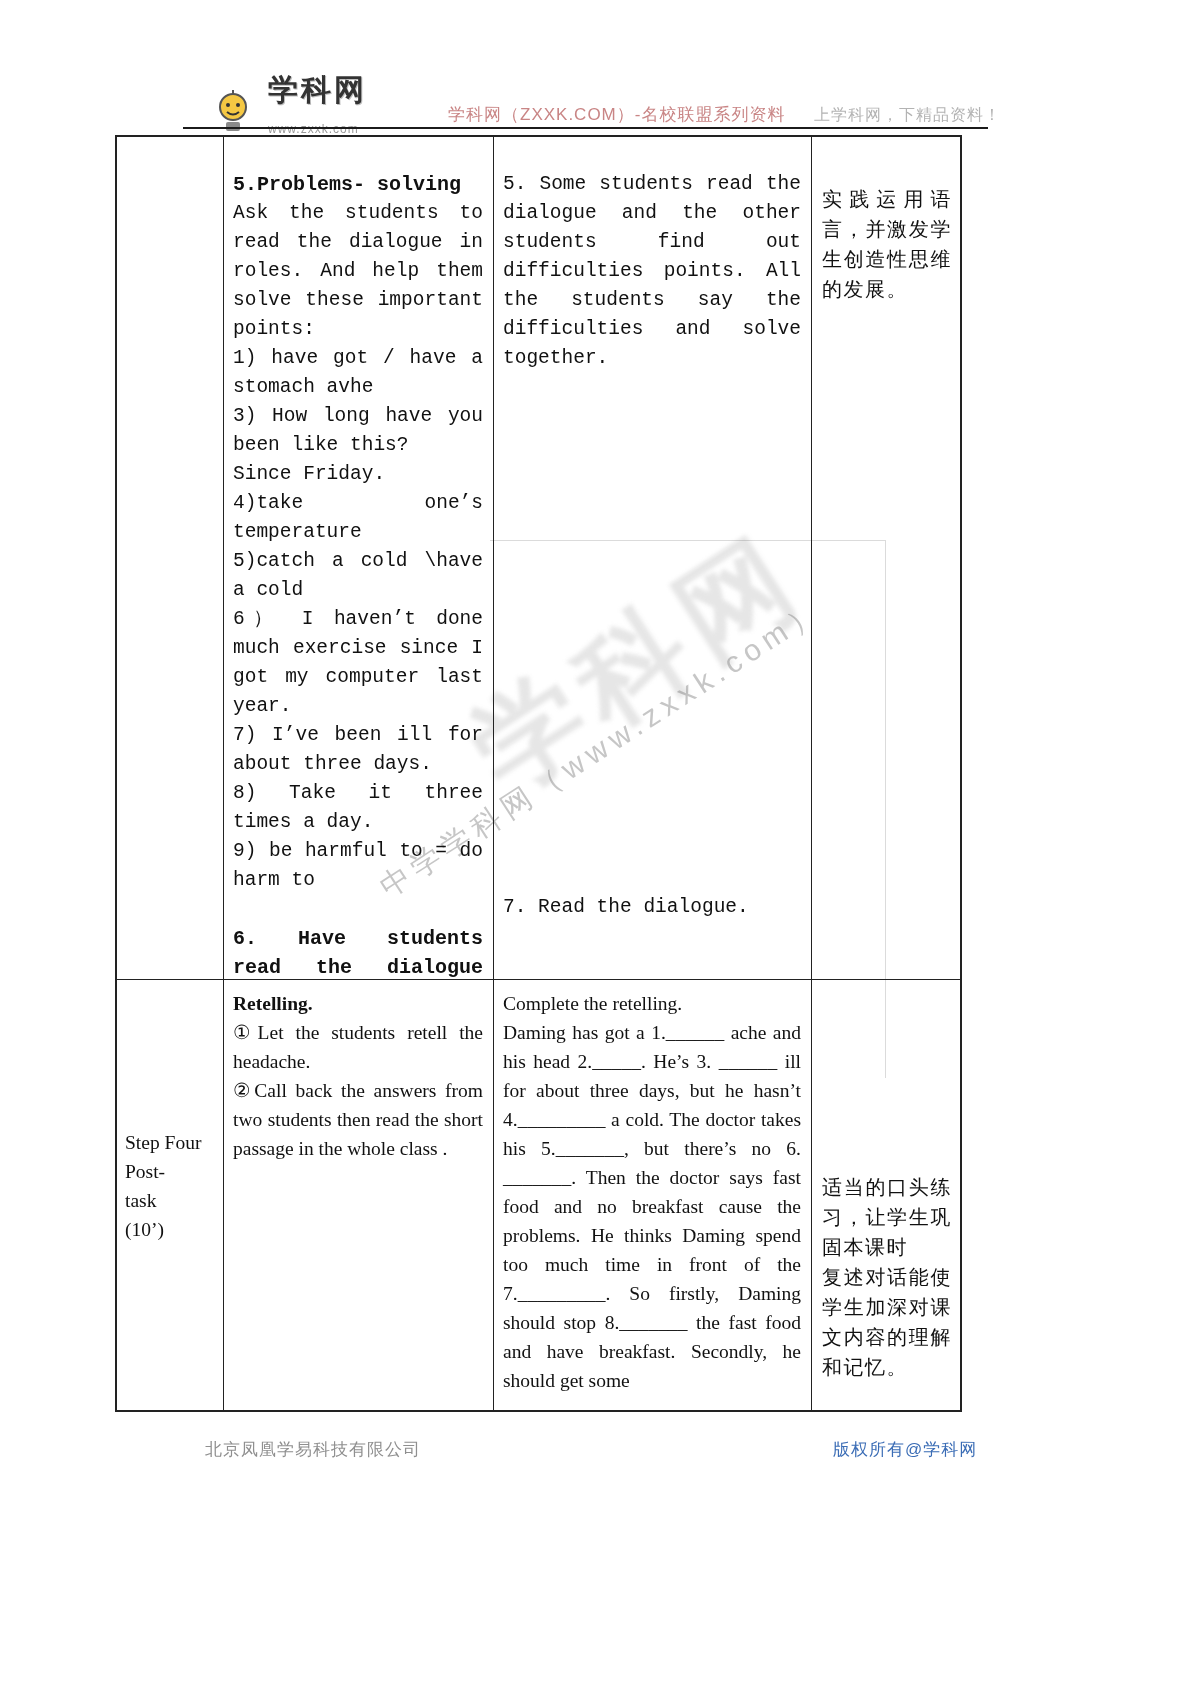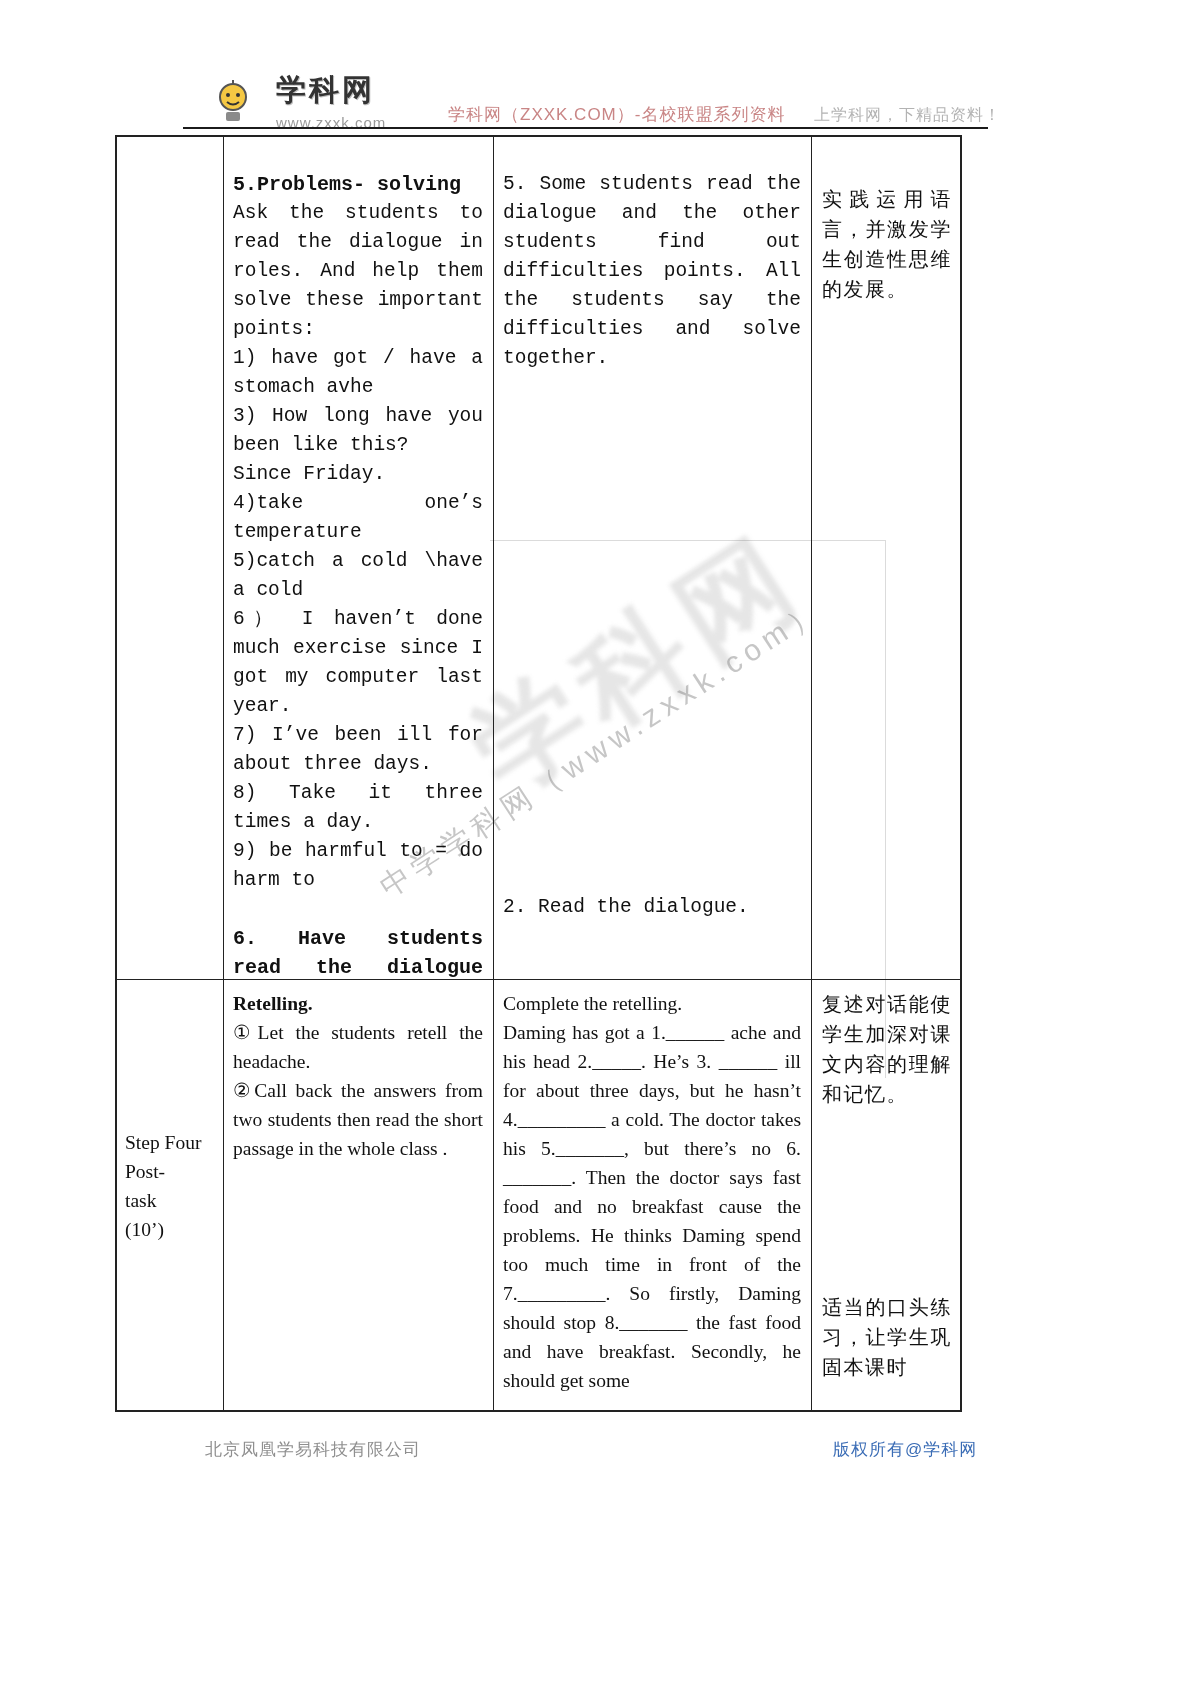--- a/index.html
+++ b/index.html
@@ -3,24 +3,24 @@
 <meta charset="utf-8">
 <style>
   * { margin:0; padding:0; box-sizing:border-box; }
   html,body { background:#fff; }
   body {
     width:1200px; height:1698px; position:relative; overflow:hidden;
     font-family:"Liberation Serif","DejaVu Serif",serif; color:#111;
   }
 
   
-  .logo { position:absolute; left:214px; top:74px; display:flex; gap:24px; align-items:center;
+  .logo { position:absolute; left:214px; top:74px; display:flex; gap:16px; align-items:flex-end;
           font-family:"Liberation Sans","DejaVu Sans",sans-serif; z-index:3; }
   .logo-text { font-size:30px; font-weight:bold; color:#333; letter-spacing:3px; text-shadow:1px 1px 0 #bfbfbf; line-height:32px; }
-  .logo-sub { font-size:15px; color:#9a9a9a; letter-spacing:1px; margin-top:8px; }
+  .logo-sub { font-size:12px; color:#9a9a9a; letter-spacing:1px; margin-top:16px; }
   .header-center { position:absolute; left:448px; top:103px; font-size:17px; color:#c98585;
                    font-family:"Liberation Sans","DejaVu Sans",sans-serif; letter-spacing:1px; z-index:3; }
   .header-right { position:absolute; left:814px; top:105px; font-size:16px; color:#b3b3b3;
                   font-family:"Liberation Sans","DejaVu Sans",sans-serif; letter-spacing:1px; z-index:3; }
   .header-rule { position:absolute; left:183px; top:127px; width:805px; height:2px; background:#1b1b1b; z-index:3; }
 
   
   .wm-blob { position:absolute; left:455px; top:590px; transform:rotate(-33deg); z-index:0;
              font-size:110px; font-weight:bold; letter-spacing:12px; color:rgba(130,130,130,0.20);
              filter:blur(2px); font-family:"Liberation Sans","DejaVu Sans",sans-serif; pointer-events:none; }
@@ -101,21 +101,21 @@
       <div class="pt">5)catch a cold \have a cold</div>
       <div class="pt">6） I haven’t done much exercise since I got my computer last year.</div>
       <div class="pt">7) I’ve been ill for about three days.</div>
       <div class="pt">8) Take it three times a day.</div>
       <div class="pt">9) be harmful to = do harm to</div>
       <div class="closing">6. Have students read the dialogue and try to remember the main idea.</div>
     </div>
 
     <div class="cell c3 r1">
       <div class="para">5. Some students read the dialogue and the other students find out difficulties points. All the students say the difficulties and solve together.</div>
-      <div class="para p2gap">2. Read the dialogue.</div>
+      <div class="para p2gap">7. Read the dialogue.</div>
     </div>
 
     <div class="cell c4 r1 cn">
       <div class="para">实践运用语言，并激发学生创造性思维的发展。</div>
     </div>
 
     <div class="cell c1 r2">
       <div class="step-line">Step Four</div>
       <div class="step-line">Post-</div>
       <div class="step-line">task</div>
@@ -127,22 +127,22 @@
       <div class="para">①Let the students retell the headache.</div>
       <div class="para">②Call back the answers from two students then read the short passage in the whole class .</div>
     </div>
 
     <div class="cell c3 r2">
       <div class="para">Complete the retelling.</div>
       <div class="para">Daming has got a 1.______ ache and his head 2._____. He’s 3. ______ ill for about three days, but he hasn’t 4._________ a cold. The doctor takes his 5._______, but there’s no 6. _______. Then the doctor says fast food and no breakfast cause the problems. He thinks Daming spend too much time in front of the 7._________. So firstly, Daming should stop 8._______ the fast food and have breakfast. Secondly, he should get some</div>
     </div>
 
     <div class="cell c4 r2 cn">
+      <div class="para gap2">适当的口头练习，让学生巩固本课时</div>
       <div class="para">复述对话能使学生加深对课文内容的理解和记忆。</div>
-      <div class="para gap2">适当的口头练习，让学生巩固本课时</div>
     </div>
 
   </div>
 
   <div class="footer-left">北京凤凰学易科技有限公司</div>
   <div class="footer-right">版权所有@学科网</div>
 
 </div>
 
 </body></html>

